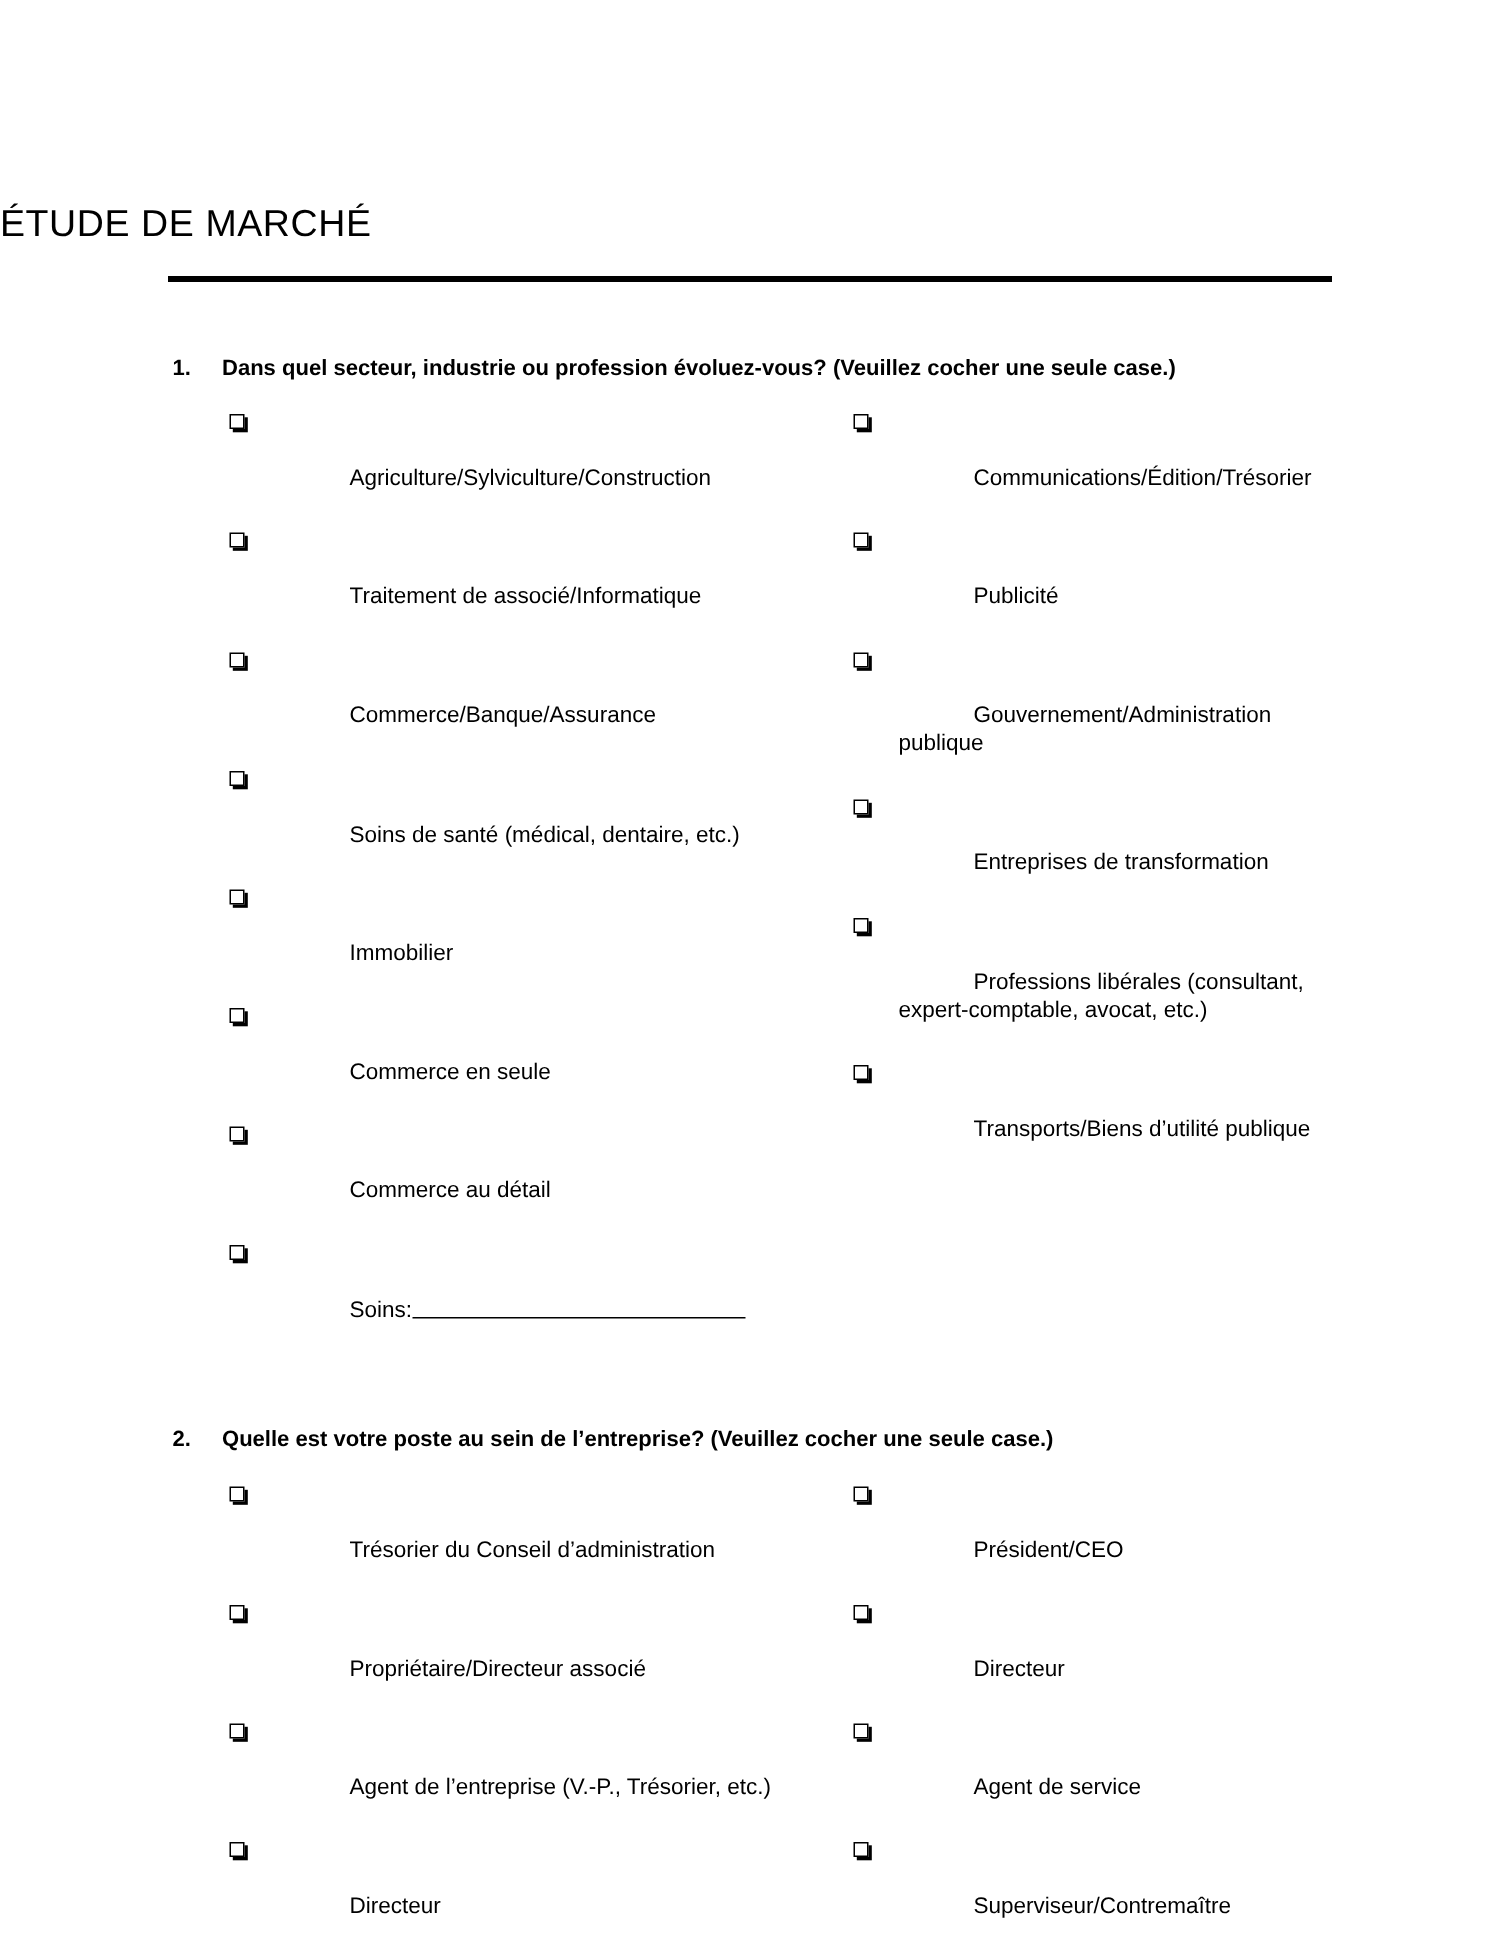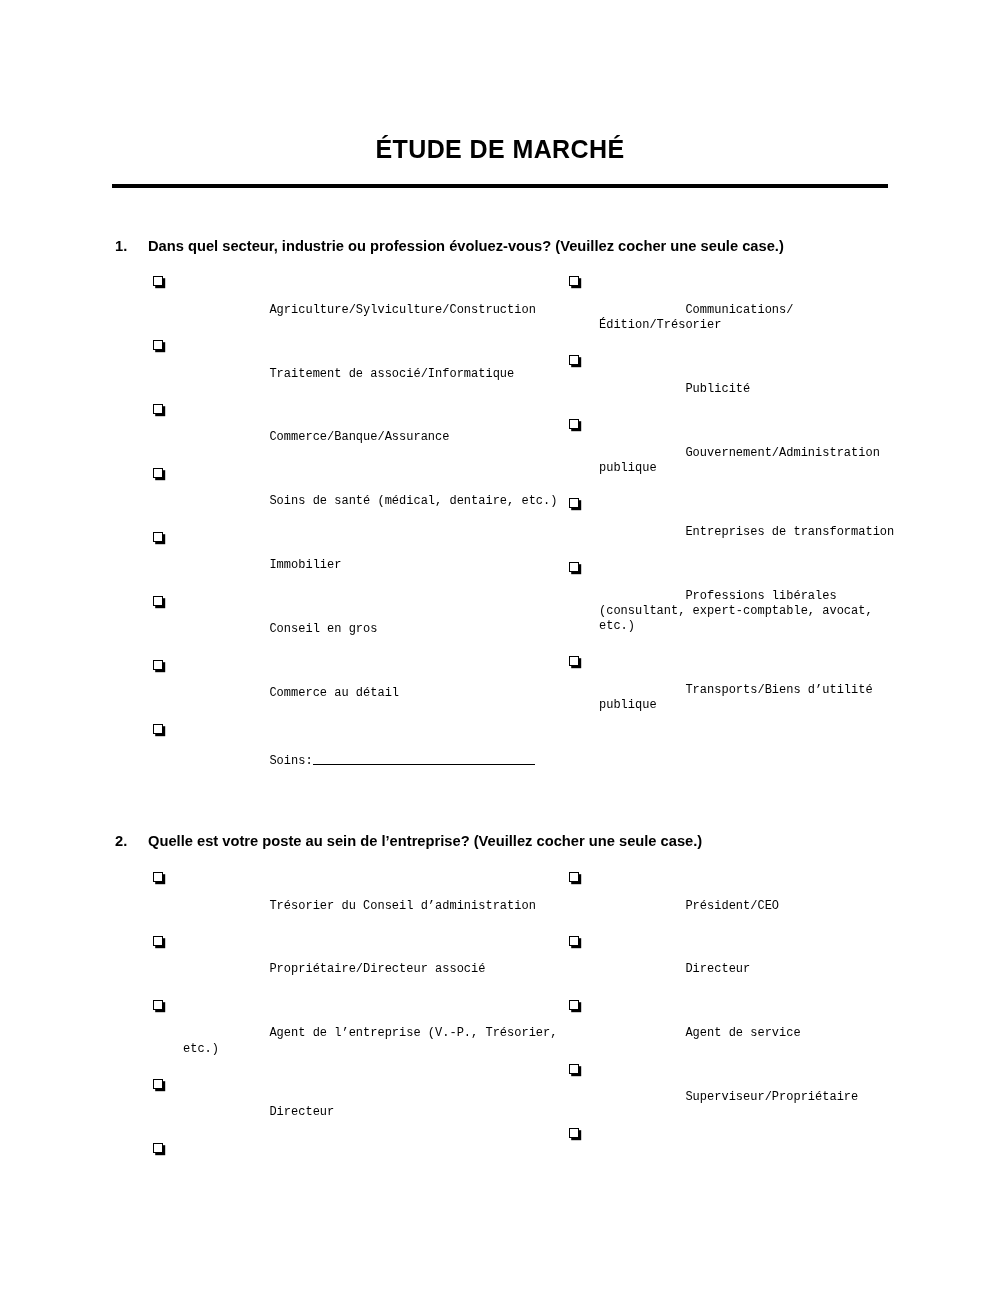--- a/index.html
+++ b/index.html
@@ -20,23 +20,23 @@
     width: 1000px;
     height: 1290px;
     box-sizing: border-box;
     padding: 0;
   }
 
   
   .doc-title {
     margin: 0;
     padding-top: 136px;
-    text-align: center;
+    text-align: left;
     font-size: 25px;
-    font-weight: bold;
+    font-weight: normal;
     letter-spacing: 0.4px;
     line-height: 1.1;
   }
   .title-rule {
     margin: 20px auto 0 auto;
     width: 776px;
     height: 4px;
     background: #000000;
   }
 
@@ -77,25 +77,24 @@
   .col {
     display: flex;
     flex-direction: column;
   }
   .col-left  { width: 416px; flex: 0 0 416px; }
   .col-right { width: 330px; flex: 0 0 330px; }
 
   .opt {
     position: relative;
     padding-left: 30px;
-    font-size: 12px;
+    font-size: 15px;
     line-height: 1.265;
     margin-bottom: 3.2px;
     white-space: pre-wrap;
-    font-family: Liberation Mono, monospace;
   }
 
   
   .cb {
     position: absolute;
     left: 0;
     top: 4px;
     width: 10px;
     height: 10px;
     border: 1.4px solid #000000;
@@ -146,21 +145,21 @@
           <div class="opt">
             <span class="cb"></span>
             <span>Soins de santé (médical, dentaire, etc.)</span>
           </div>
           <div class="opt">
             <span class="cb"></span>
             <span>Immobilier</span>
           </div>
           <div class="opt">
             <span class="cb"></span>
-            <span>Conseil en gros</span>
+            <span>Commerce en seule</span>
           </div>
           <div class="opt">
             <span class="cb"></span>
             <span>Commerce au détail</span>
           </div>
           <div class="opt">
             <span class="cb"></span>
             <span>Soins:</span><span class="blank blank-autre1"></span>
           </div>
         </div>
@@ -230,21 +229,21 @@
           <div class="opt">
             <span class="cb"></span>
             <span>Directeur</span>
           </div>
           <div class="opt">
             <span class="cb"></span>
             <span>Agent de service</span>
           </div>
           <div class="opt">
             <span class="cb"></span>
-            <span>Superviseur/Propriétaire</span>
+            <span>Superviseur/Contremaître</span>
           </div>
           <div class="opt">
             <span class="cb"></span>
             
           </div>
 
         </div>
       </div>
     </section>
 

